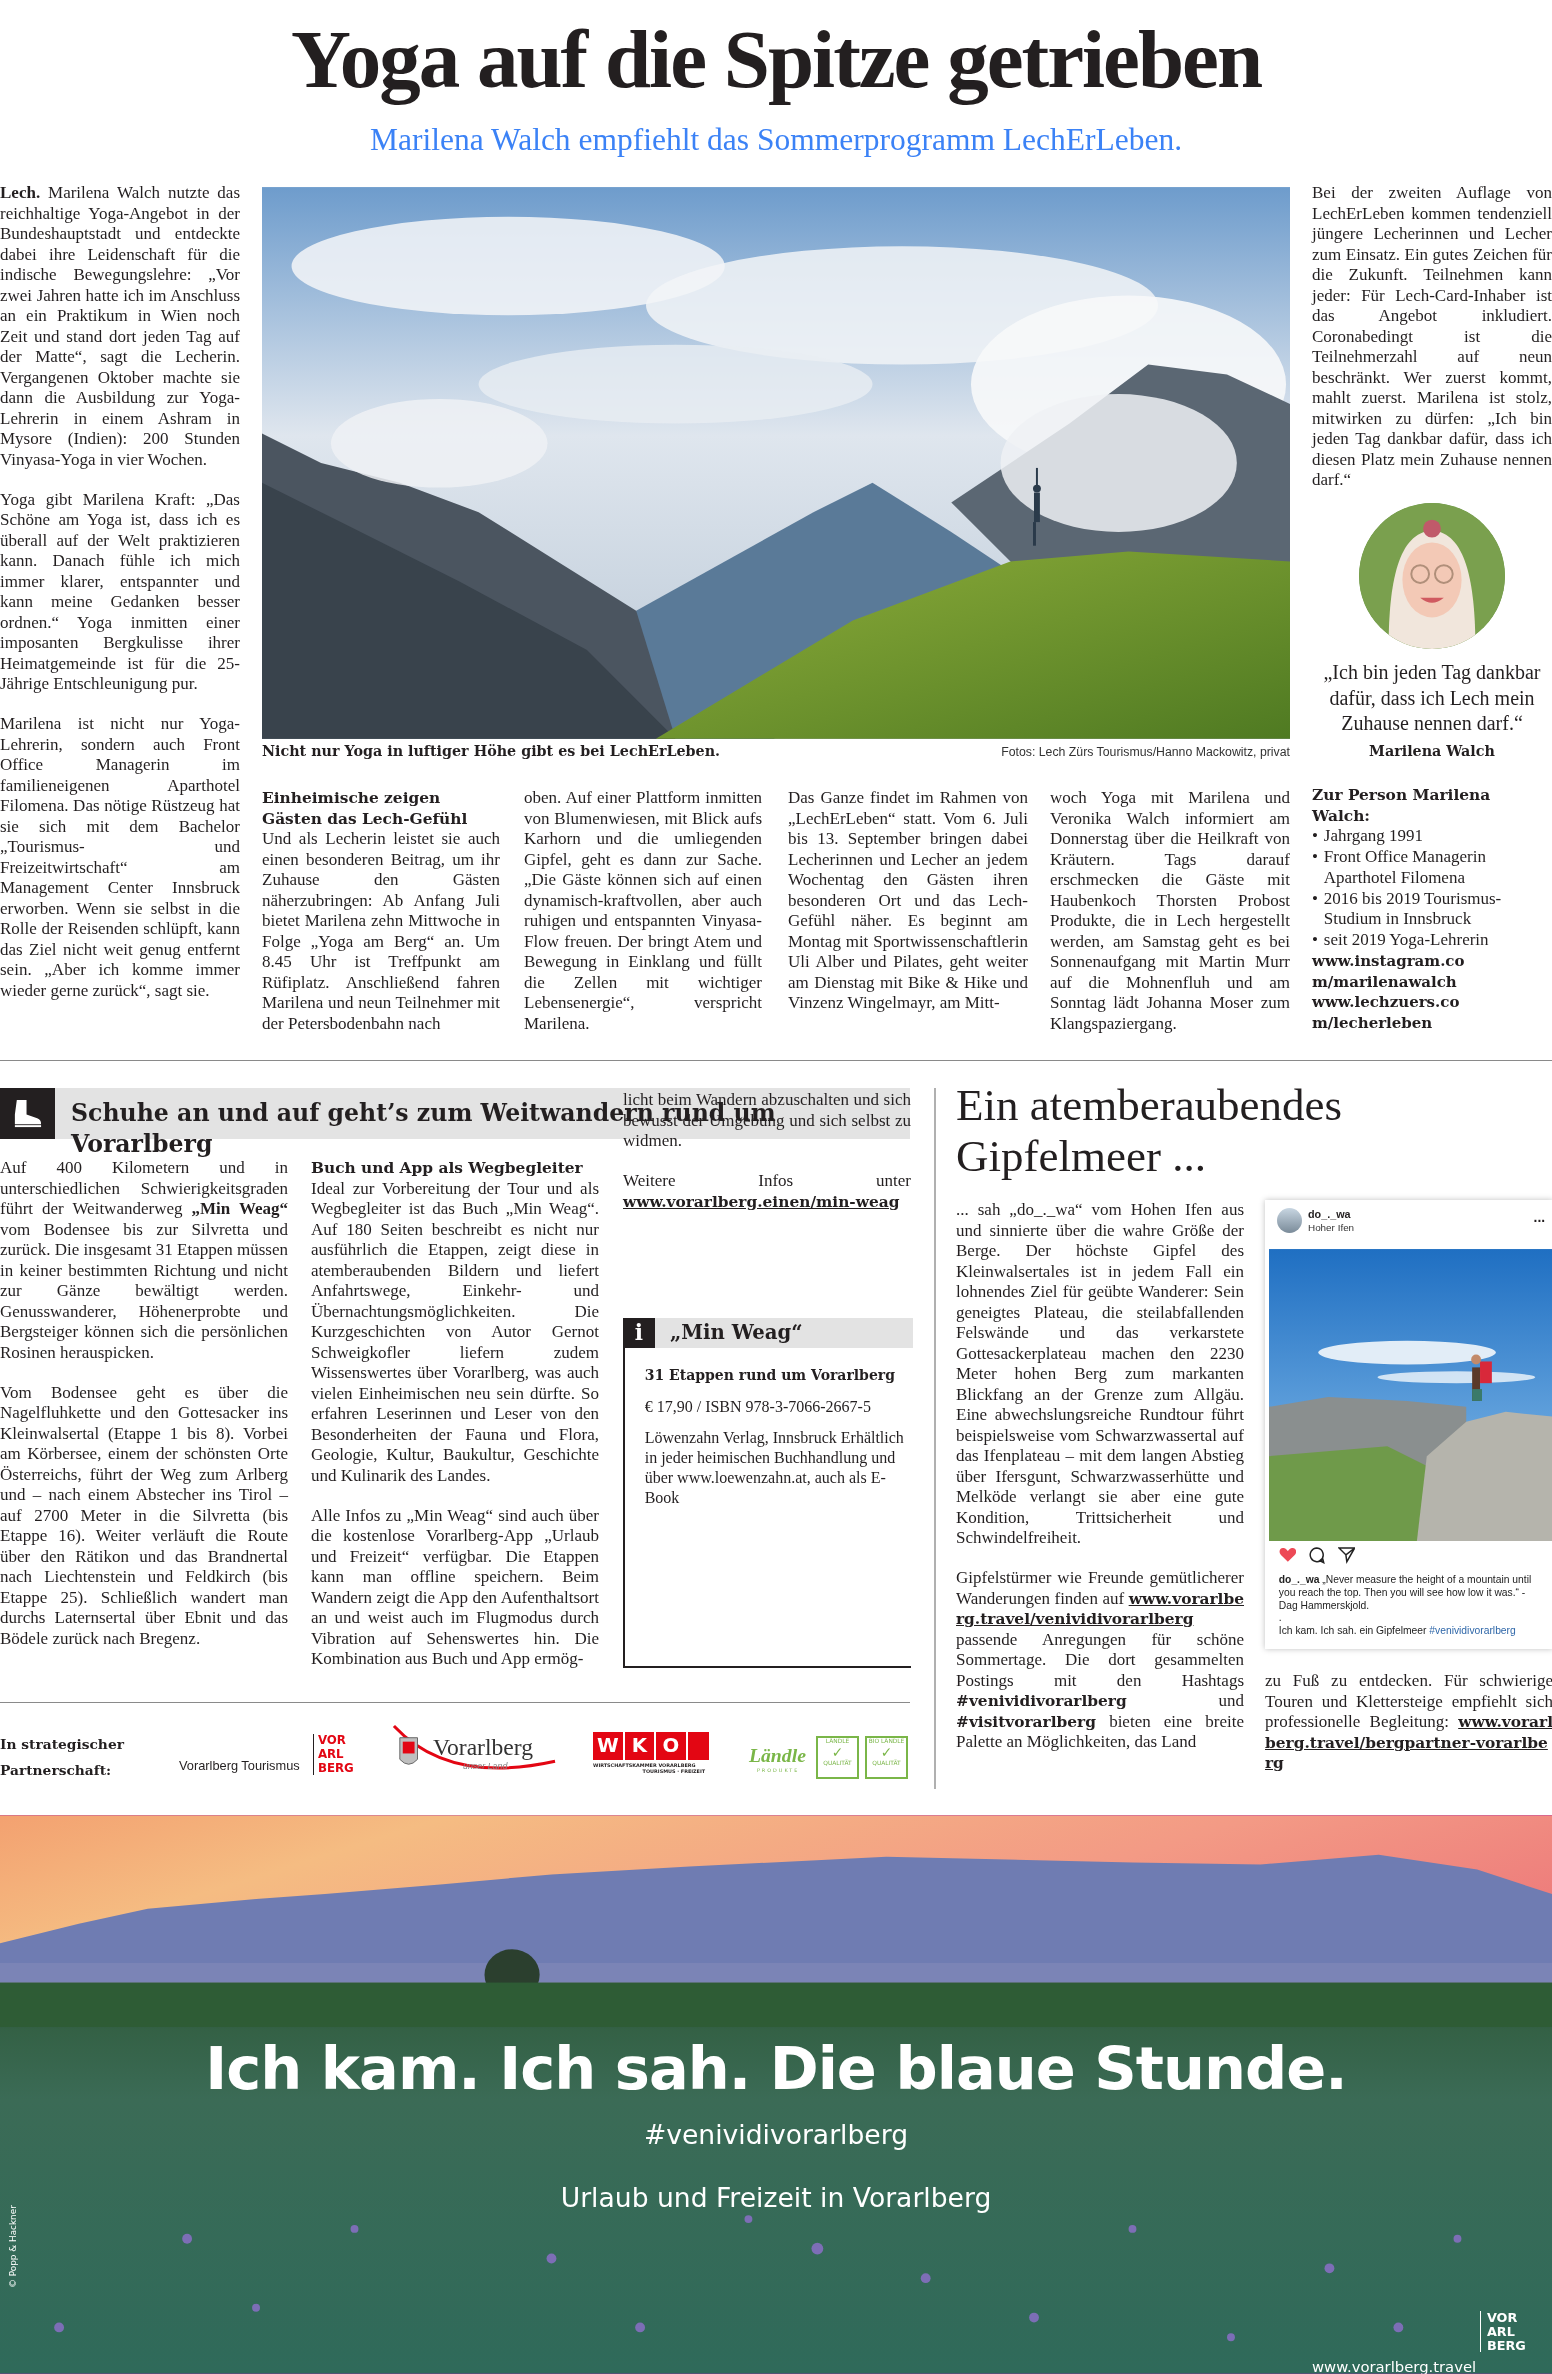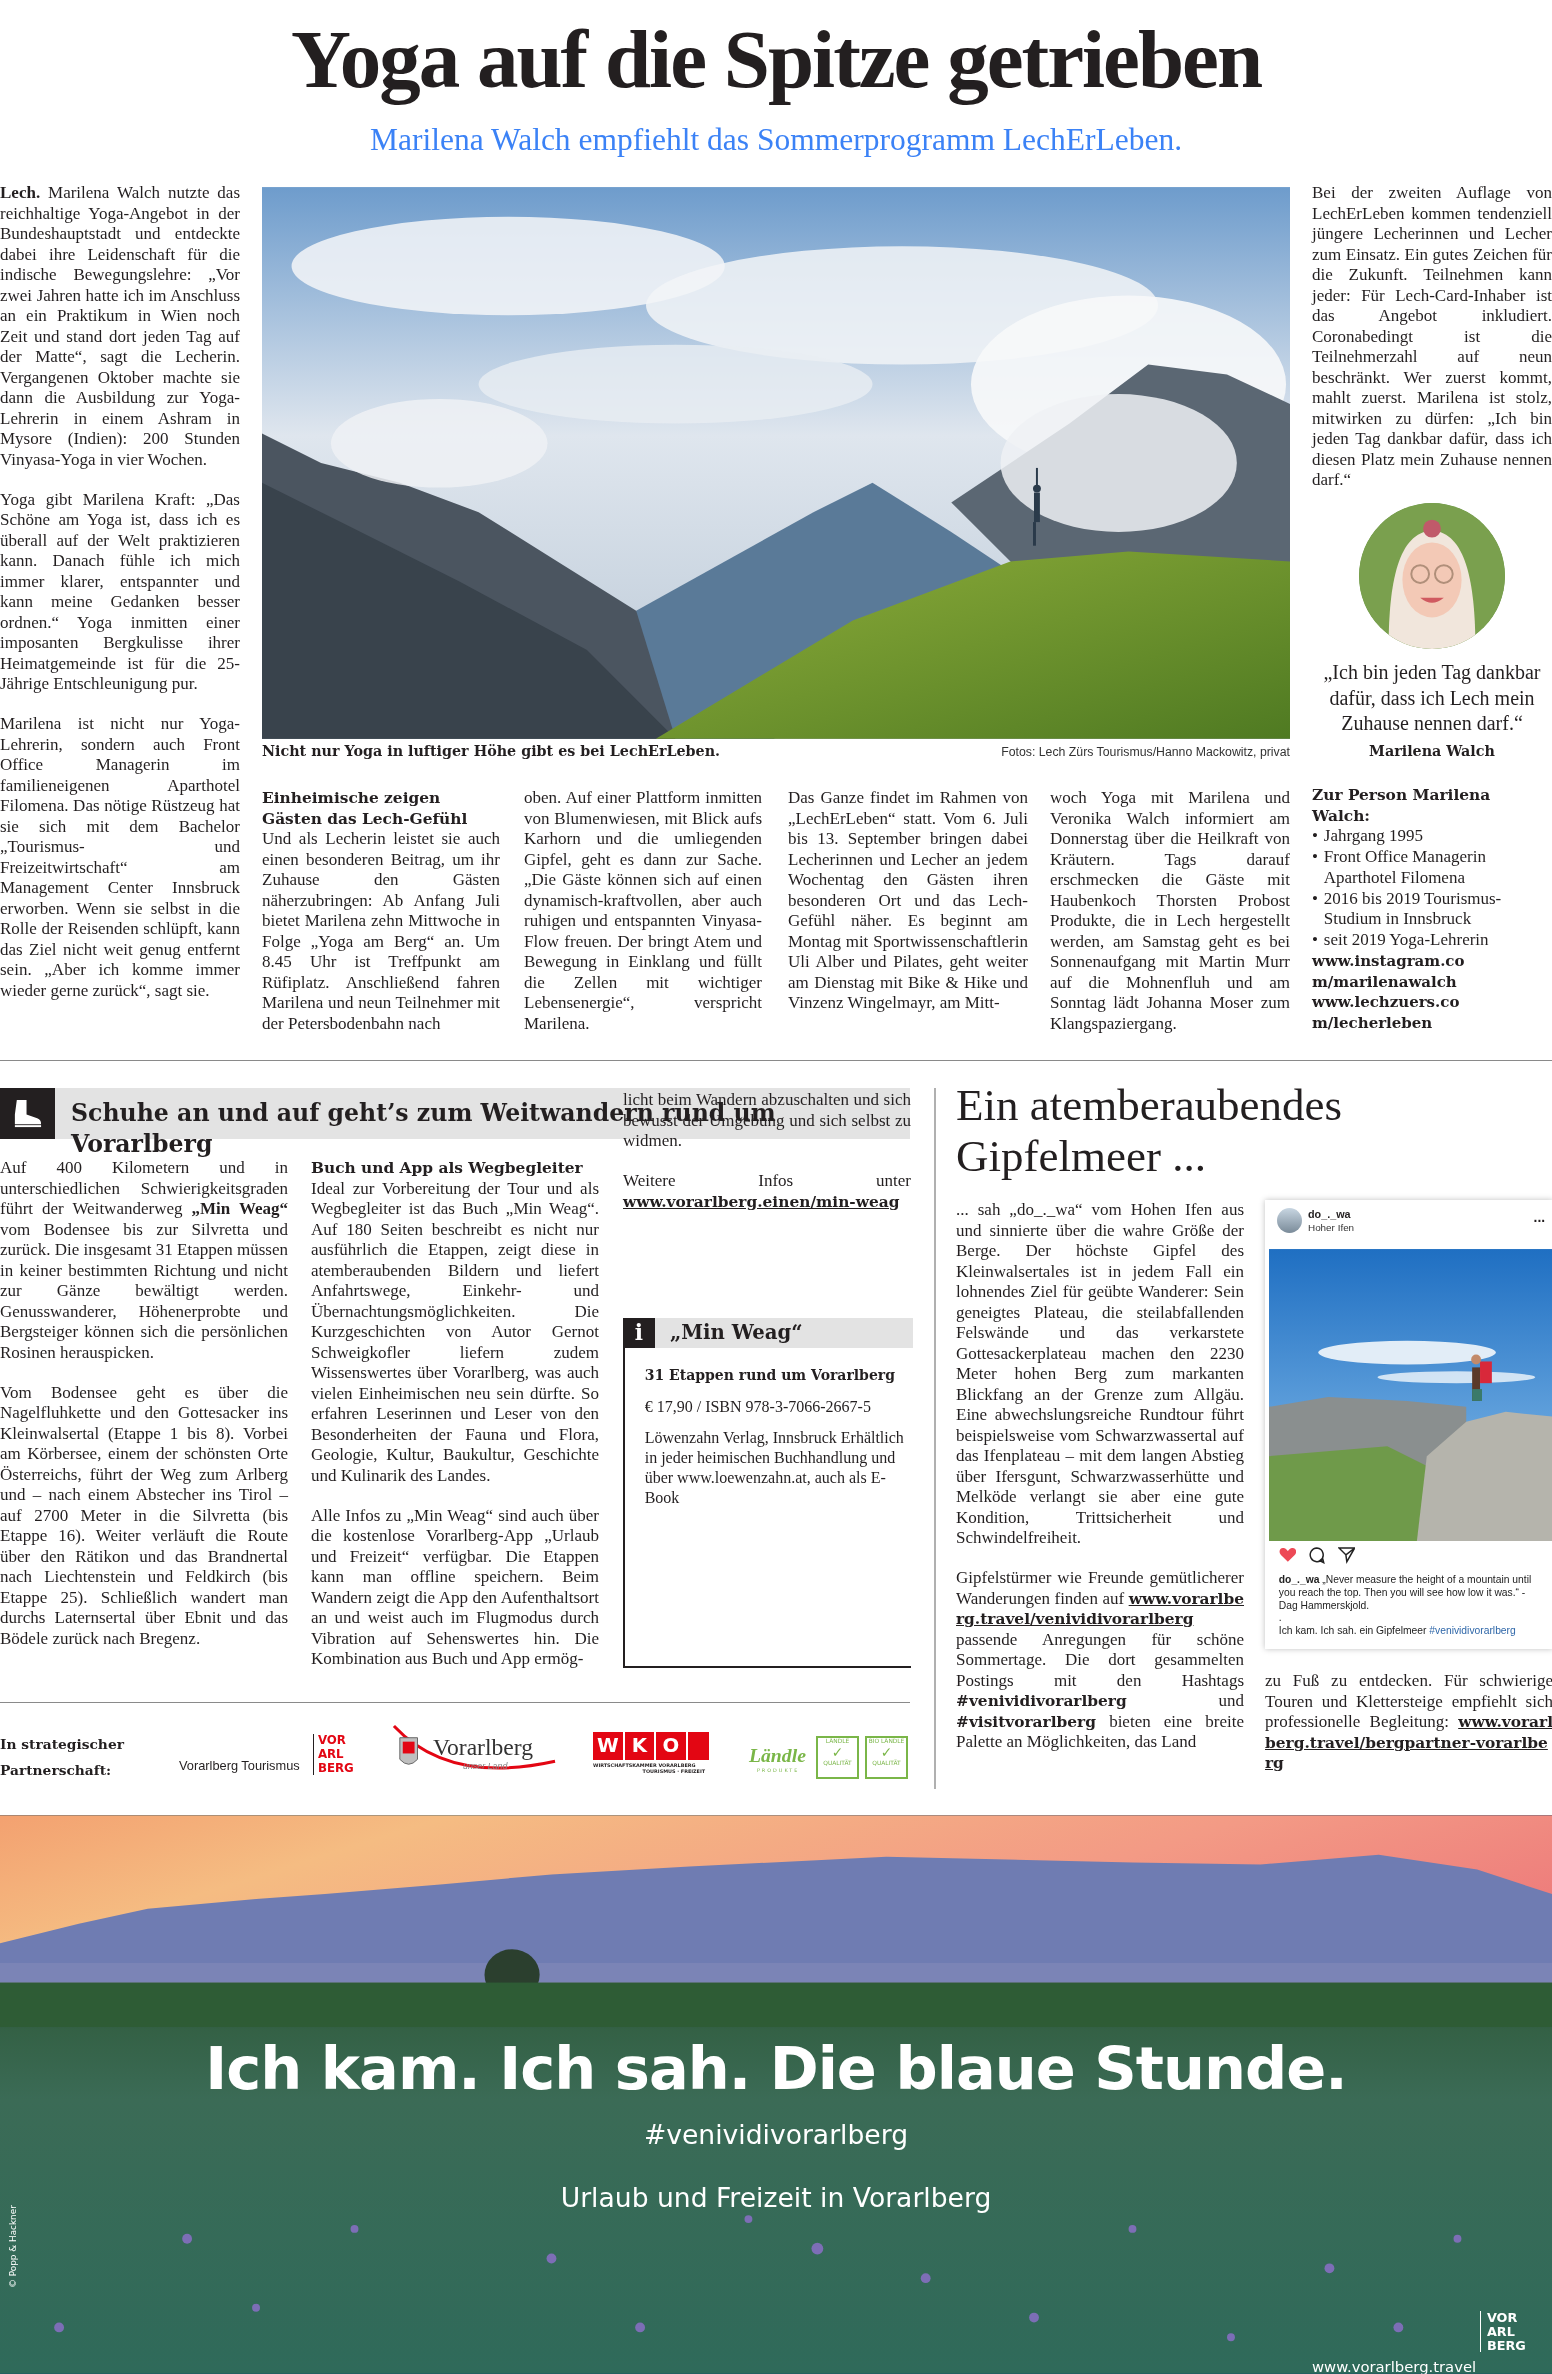--- a/index.html
+++ b/index.html
@@ -77,21 +77,21 @@
   #insta-user { position: absolute; left: 43px; top: 7.9px; font-family: "Liberation Sans", sans-serif; font-weight: bold; font-size: 10.8px; }
   #insta-loc { position: absolute; left: 43px; top: 21.7px; font-family: "Liberation Sans", sans-serif; font-size: 9.9px; color: #333; }
   #insta-more { position: absolute; right: 7.9px; top: 9.9px; font-family: "Liberation Sans", sans-serif; font-size: 13.8px; font-weight: bold; }
   #insta-photo { position: absolute; left: 3.9px; top: 49px; width: 284px; height: 292px; overflow: hidden; }
   #insta-actions { position: absolute; left: 13.8px; top: 347px; height: 19.7px; display: flex; gap: 11.8px; align-items: center; }
   #insta-caption { position: absolute; left: 13.8px; top: 374px; width: 264px; font-family: "Liberation Sans", sans-serif; font-size: 10.3px; line-height: 12.8px; color: #222; }
   #insta-caption .u { font-weight: bold; }
   #insta-caption .tag { color: #2e66a8; }
 
   
-  #ad { left: 0; top: 1815px; width: 1552px; height: 559px; overflow: hidden; background: #0c4a6e; }
+  #ad { left: 0; top: 1815px; width: 1552px; height: 559px; overflow: hidden; background: #a21caf; }
   #ad-bg { position: absolute; left: 0; top: 0; width: 1552px; height: 559px; }
   #ad-title { position: absolute; left: 0; top: 219px; width: 1552px; text-align: center; font-family: "DejaVu Sans", sans-serif; font-weight: bold; font-size: 59px; color: #ffffff; letter-spacing: -1px; line-height: 69px; }
   #ad-hashtag { position: absolute; left: 0; top: 303px; width: 1552px; text-align: center; font-family: "DejaVu Sans", sans-serif; font-size: 26.6px; color: #ffffff; line-height: 33px; }
   #ad-sub { position: absolute; left: 0; top: 366px; width: 1552px; text-align: center; font-family: "DejaVu Sans", sans-serif; font-size: 26.6px; color: #ffffff; line-height: 33px; }
   #ad-url { position: absolute; left: 1312px; top: 516px; font-family: "DejaVu Sans", sans-serif; font-size: 14.8px; color: #ffffff; margin-top: 27px; }
   #ad-brand { position: absolute; left: 1480px; top: 496px; border-left: 1.5px solid #fff; padding-left: 5.9px; font-family: "DejaVu Sans", sans-serif; font-weight: bold; font-size: 12.8px; line-height: 13.8px; color: #fff; }
   #ad-copyright { position: absolute; left: 7.9px; top: 473px; transform: rotate(-90deg); transform-origin: left top; font-family: "DejaVu Sans", sans-serif; font-size: 8.9px; color: #ffffff; white-space: nowrap; }
 </style>
 </head>
 <body>
@@ -161,21 +161,21 @@
     <circle cx="62" cy="72" r="9" fill="none" stroke="#b08f7a" stroke-width="2"></circle>
     <circle cx="86" cy="72" r="9" fill="none" stroke="#b08f7a" stroke-width="2"></circle>
     <path d="M62 96 Q74 106 86 96" fill="#d05a60"></path>
   </svg>
 </div>
 <div id="quote" class="abs">„Ich bin jeden Tag dankbar dafür, dass ich Lech mein Zuhause nennen darf.“</div>
 <div id="quote-author" class="abs">Marilena Walch</div>
 <div id="person" class="abs">
   <div class="person-title">Zur Person Marilena Walch:</div>
   <ul>
-    <li>Jahrgang 1995</li>
+    <li>Jahrgang 1991</li>
     <li>Front Office Managerin Aparthotel Filomena</li>
     <li>2016 bis 2019 Tourismus-Studium in Innsbruck</li>
     <li>seit 2019 Yoga-Lehrerin</li>
   </ul>
 </div>
 <div id="links" class="abs">
   <div style="width:167px;word-break:break-all;">www.instagram.com/marilenawalch</div>
   <div style="width:167px;word-break:break-all;">www.lechzuers.com/lecherleben</div>
 </div>
 

